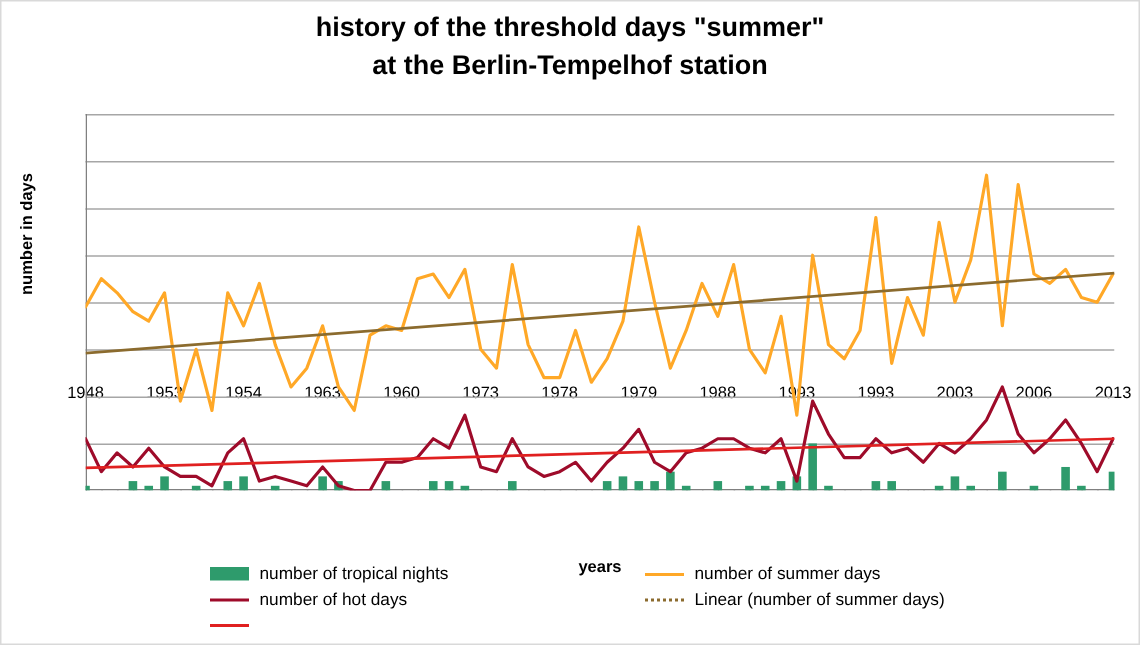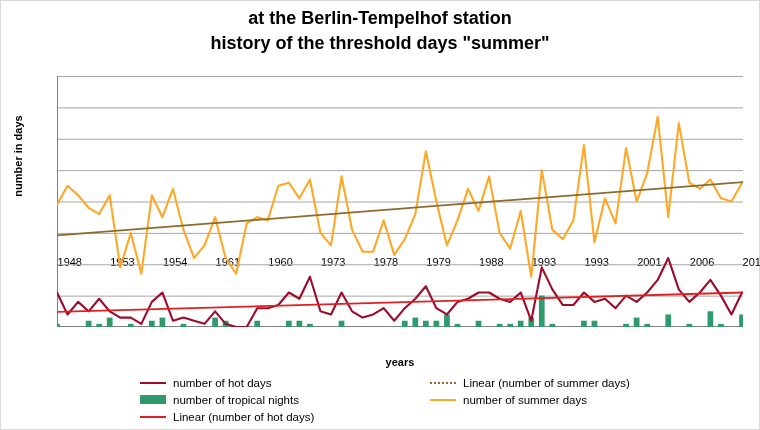--- a/index.html
+++ b/index.html
@@ -11,63 +11,63 @@
   .frame{position:absolute;inset:0;border:1px solid #d9d9d9;box-sizing:border-box;}
   .title{
     position:absolute;left:0;top:6px;width:760px;text-align:center;
     font-size:18px;font-weight:bold;line-height:25px;
   }
   .ylabel{
     position:absolute;left:-82px;top:150px;width:200px;text-align:center;
     font-size:11px;font-weight:bold;transform:rotate(-90deg);
   }
   .xlabel{
-    position:absolute;left:57px;top:356px;width:686px;text-align:center;
+    position:absolute;left:57px;top:372px;width:686px;text-align:center;
     font-size:11px;font-weight:bold;
   }
   .plot{position:absolute;left:57px;top:76px;width:686px;height:251px;}
   .xtick{
-    position:absolute;top:256px;width:50px;text-align:right;
+    position:absolute;top:256px;width:50px;text-align:center;
     font-size:11px;color:#000;
   }
   svg{display:block;}
   .legend{position:absolute;left:140px;top:374px;width:620px;font-size:11.5px;}
   .lgrow{display:flex;align-items:center;height:17px;}
   .lgitem{display:flex;align-items:center;width:290px;}
   .swatch{width:26px;height:9px;margin-right:7px;flex:0 0 auto;}
   .swline{width:26px;height:0;border-top-width:2px;border-top-style:solid;margin-right:7px;flex:0 0 auto;}
   .swdash{width:26px;height:0;border-top-width:2px;border-top-style:dotted;margin-right:7px;flex:0 0 auto;}
 </style>
 </head>
 <body>
 
 <div class="frame"></div>
 
 <div class="title">
+  <div>history of the threshold days "summer"</div>
   <div>at the Berlin-Tempelhof station</div>
-  <div>history of the threshold days "summer"</div>
 </div>
 
 <div class="ylabel">number in days</div>
 <div class="xlabel">years</div>
 
 <div id="ytick-host"></div>
 <div id="xtick-host">
     <div class="xtick" style="left: 32px;">1948</div>
     <div class="xtick" style="left: 84.6923px;">1953</div>
     <div class="xtick" style="left: 137.385px;">1954</div>
-    <div class="xtick" style="left: 190.077px;">1961</div>
+    <div class="xtick" style="left: 190.077px;">1963</div>
     <div class="xtick" style="left: 242.769px;">1960</div>
     <div class="xtick" style="left: 295.462px;">1973</div>
     <div class="xtick" style="left: 348.154px;">1978</div>
     <div class="xtick" style="left: 400.846px;">1979</div>
     <div class="xtick" style="left: 453.538px;">1988</div>
     <div class="xtick" style="left: 506.231px;">1993</div>
     <div class="xtick" style="left: 558.923px;">1993</div>
-    <div class="xtick" style="left: 611.615px;">2001</div>
+    <div class="xtick" style="left: 611.615px;">2003</div>
     <div class="xtick" style="left: 664.308px;">2006</div>
     <div class="xtick" style="left: 717px;">2013</div>
   </div>
 
 <div class="plot">
   <svg id="chart-svg" width="686" height="251" viewBox="0 0 686 251">
       <line x1="0" y1="251.5" x2="686" y2="251.5" stroke="#a6a6a6" stroke-width="1"></line>
       <line x1="0" y1="220.125" x2="686" y2="220.125" stroke="#a6a6a6" stroke-width="1"></line>
       <line x1="0" y1="188.75" x2="686" y2="188.75" stroke="#a6a6a6" stroke-width="1"></line>
       <line x1="0" y1="157.375" x2="686" y2="157.375" stroke="#a6a6a6" stroke-width="1"></line>
@@ -194,37 +194,36 @@
       <polyline points="0.00,128.64 10.54,109.81 21.08,119.22 31.62,131.78 42.15,138.05 52.69,119.22 63.23,191.39 73.77,156.88 84.31,197.66 94.85,119.22 105.38,141.19 115.92,112.95 126.46,153.74 137.00,181.97 147.54,169.43 158.08,141.19 168.62,181.97 179.15,197.66 189.69,147.46 200.23,141.19 210.77,144.32 221.31,109.81 231.85,106.68 242.38,122.36 252.92,103.54 263.46,156.88 274.00,169.43 284.54,100.40 295.08,153.74 305.62,175.70 316.15,175.70 326.69,144.32 337.23,178.84 347.77,163.15 358.31,138.05 368.85,75.30 379.38,125.50 389.92,169.43 400.46,144.32 411.00,112.95 421.54,134.91 432.08,100.40 442.62,156.88 453.15,172.56 463.69,134.91 474.23,200.80 484.77,94.13 495.31,153.74 505.85,163.15 516.38,144.32 526.92,69.03 537.46,166.29 548.00,122.36 558.54,147.46 569.08,72.16 579.62,125.50 590.15,97.26 600.69,40.79 611.23,141.19 621.77,47.06 632.31,106.68 642.85,112.95 653.38,103.54 663.92,122.36 674.46,125.50 685.00,106.68" fill="none" stroke="#FFA827" stroke-width="2.1" stroke-linejoin="round" stroke-linecap="round"></polyline>
       <polyline points="0.00,216.49 10.54,238.45 21.08,225.90 31.62,235.31 42.15,222.76 52.69,235.31 63.23,241.59 73.77,241.59 84.31,247.86 94.85,225.90 105.38,216.49 115.92,244.72 126.46,241.59 137.00,244.72 147.54,247.86 158.08,235.31 168.62,247.86 179.15,251.00 189.69,251.00 200.23,232.18 210.77,232.18 221.31,229.04 231.85,216.49 242.38,222.76 252.92,200.80 263.46,235.31 274.00,238.45 284.54,216.49 295.08,235.31 305.62,241.59 316.15,238.45 326.69,232.18 337.23,244.72 347.77,232.18 358.31,222.76 368.85,210.21 379.38,232.18 389.92,238.45 400.46,225.90 411.00,222.76 421.54,216.49 432.08,216.49 442.62,222.76 453.15,225.90 463.69,216.49 474.23,244.72 484.77,191.39 495.31,213.35 505.85,229.04 516.38,229.04 526.92,216.49 537.46,225.90 548.00,222.76 558.54,232.18 569.08,219.63 579.62,225.90 590.15,216.49 600.69,203.94 611.23,181.97 621.77,213.35 632.31,225.90 642.85,216.49 653.38,203.94 663.92,219.63 674.46,238.45 685.00,216.49" fill="none" stroke="#9E0B2A" stroke-width="2.1" stroke-linejoin="round" stroke-linecap="round"></polyline>
       <line x1="0" y1="159.385" x2="686" y2="106.04749999999999" stroke="#8B6B2E" stroke-width="1.8"></line>
       <line x1="0" y1="235.94" x2="686" y2="216.4875" stroke="#E02020" stroke-width="1.8"></line>
     </svg>
 </div>
 
 <div class="legend">
   <div class="lgrow">
     <div class="lgitem">
+      <span class="swatch" style="background: rgb(46, 155, 108);"></span>
+      <span>number of tropical nights</span>
+    </div>
+    <div class="lgitem">
+      <span class="swline" style="border-top-color: rgb(255, 168, 39);"></span>
+      <span>number of summer days</span>
+    </div>
+  </div>
+  <div class="lgrow">
+    <div class="lgitem">
       <span class="swline" style="border-top-color: rgb(158, 11, 42);"></span>
       <span>number of hot days</span>
     </div>
     <div class="lgitem">
       <span class="swdash" style="border-top-color: rgb(139, 107, 46);"></span>
       <span>Linear (number of summer days)</span>
     </div>
   </div>
   <div class="lgrow">
     <div class="lgitem">
-      <span class="swatch" style="background: rgb(46, 155, 108);"></span>
-      <span>number of tropical nights</span>
-    </div>
-    <div class="lgitem">
-      <span class="swline" style="border-top-color: rgb(255, 168, 39);"></span>
-      <span>number of summer days</span>
-    </div>
-  </div>
-  <div class="lgrow">
-    <div class="lgitem">
       <span class="swline" style="border-top-color: rgb(224, 32, 32);"></span>
-      <span>Linear (number of hot days)</span>
     </div>
   </div>
 </div>
 
 </body></html>

